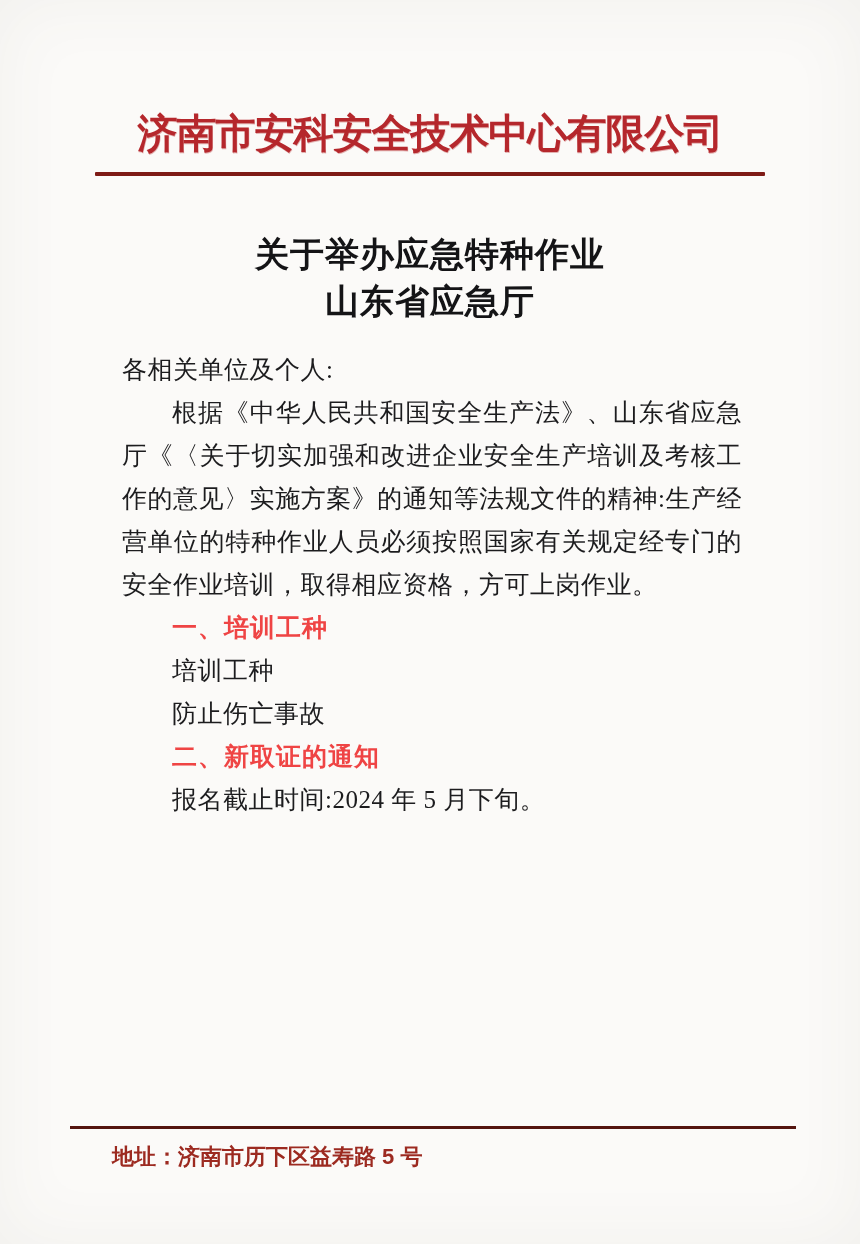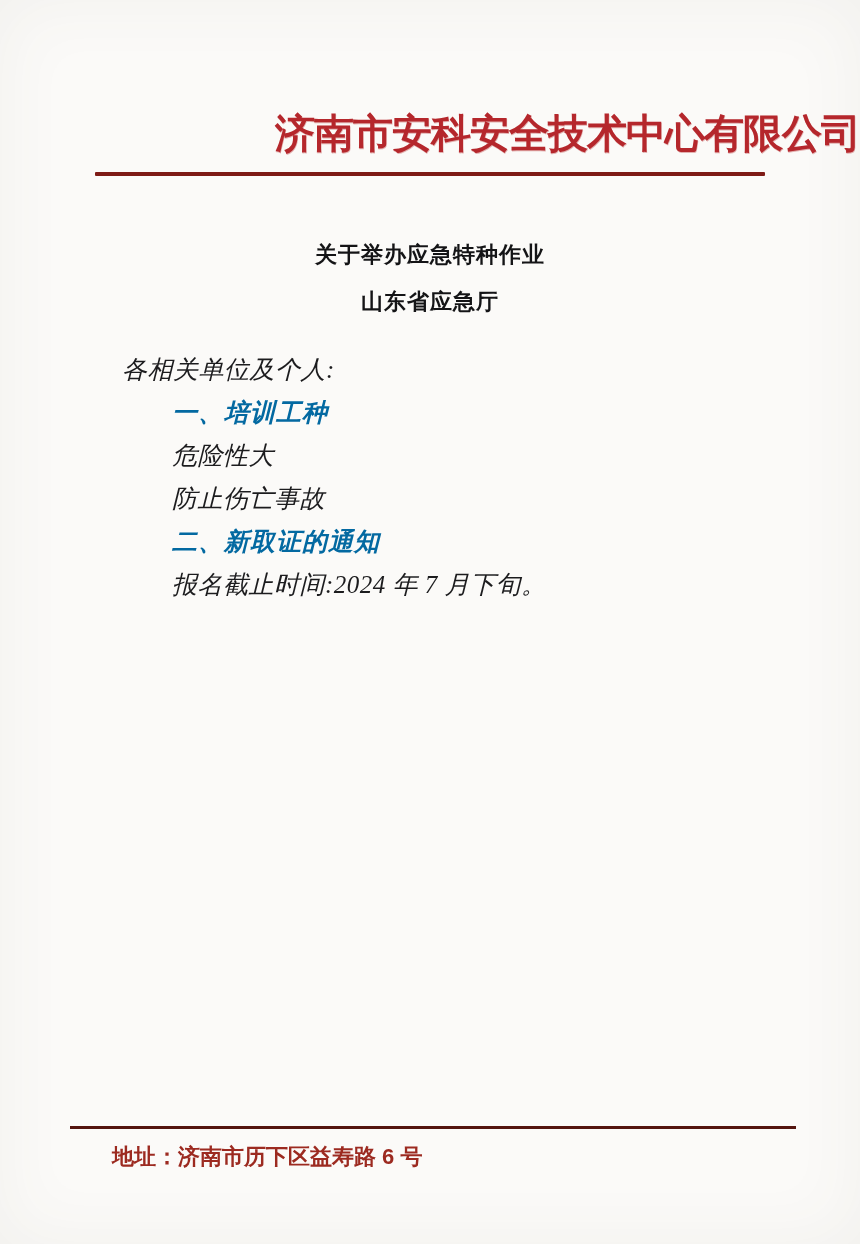--- a/index.html
+++ b/index.html
@@ -16,21 +16,21 @@
     box-shadow: inset 0 0 70px rgba(90, 80, 70, 0.06);
     overflow: hidden;
     font-family: "Liberation Serif", "DejaVu Serif", serif;
     color: #1c1c1e;
   }
   .company {
     position: absolute;
     top: 106px;
     left: 0;
     right: 0;
-    text-align: right;
+    text-align: center;
     font-size: 40px;
     font-weight: 700;
     letter-spacing: -1px;
     color: #b5272c;
     text-shadow: 0.5px 0.5px 0 rgba(181, 39, 44, 0.35);
     white-space: nowrap;
   }
   .head-rule {
     position: absolute;
     top: 172px;
@@ -39,49 +39,48 @@
     height: 4px;
     background: #7e1b16;
     border-radius: 1px;
   }
   .doc-title {
     position: absolute;
     top: 231px;
     left: 0;
     right: 0;
     text-align: center;
-    font-size: 22px;
+    font-size: 34px;
     font-weight: 700;
     line-height: 47px;
     color: #141416;
     letter-spacing: 1px;
   }
   .content {
     position: absolute;
     top: 348px;
     left: 122px;
     width: 620px;
     font-size: 25px;
     line-height: 43px;
     text-align: justify;
     letter-spacing: 0.5px;
   }
   .content p {
     margin: 0;
     padding: 0;
-    font-style: italic;
   }
   .para, .item, .sect {
     text-indent: 2em;
   }
   .sect {
     font-weight: 700;
     font-family: "Liberation Sans", "DejaVu Sans", sans-serif;
     letter-spacing: 1px;
-    color: #0369a1;
+    color: #ef4444;
   }
   .foot-rule {
     position: absolute;
     top: 1126px;
     left: 70px;
     right: 64px;
     height: 3px;
     background: #54150f;
   }
   .footer-text {
@@ -108,28 +107,29 @@
 
   <div class="head-rule"></div>
 
   <div class="doc-title">
     <div>关于举办应急特种作业</div>
     <div>山东省应急厅</div>
   </div>
 
   <div class="content">
     <p class="salutation">各相关单位及个人:</p>
+    <p class="para">根据《中华人民共和国安全生产法》、山东省应急厅《〈关于切实加强和改进企业安全生产培训及考核工作的意见〉实施方案》的通知等法规文件的精神:生产经营单位的特种作业人员必须按照国家有关规定经专门的安全作业培训，取得相应资格，方可上岗作业。</p>
     <p class="sect">一、培训工种</p>
-    <p class="item">危险性大</p>
+    <p class="item">培训工种</p>
     <p class="item">防止伤亡事故</p>
     <p class="sect">二、新取证的通知</p>
-    <p class="item">报名截止时间:2024 年 7 月下旬。</p>
+    <p class="item">报名截止时间:2024 年 5 月下旬。</p>
   </div>
 
   <div class="foot-rule"></div>
 
   <div class="footer-text">
     <span>
-      <span>地址：</span><span>济南市历下区益寿路 6 号</span>
+      <span>地址：</span><span>济南市历下区益寿路 5 号</span>
     </span>
   </div>
 
 </div>
 
 </body></html>

